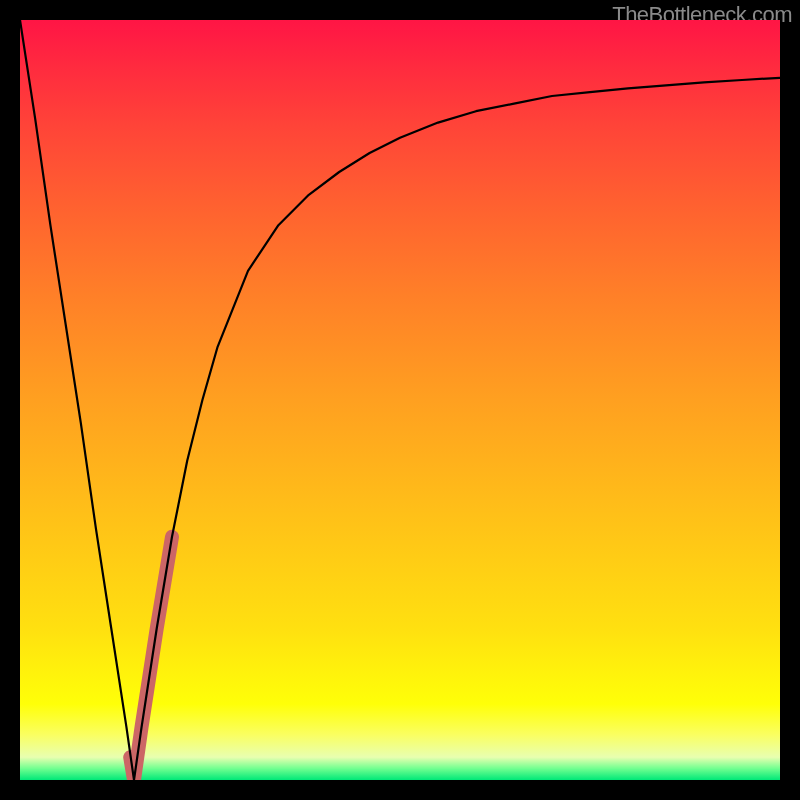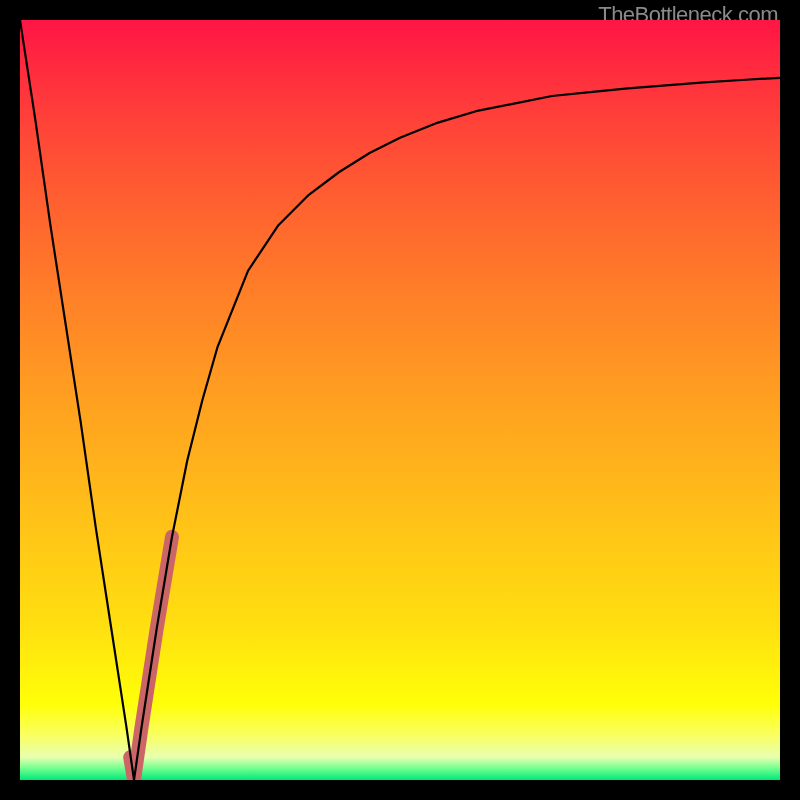--- a/index.html
+++ b/index.html
@@ -35,21 +35,21 @@
       #ffff08 90%,
       #faff60 94%,
       #e8ffb0 97%,
       #70ff90 98.5%,
       #00e878 100%
     );
   }
   .watermark {
     position: absolute;
     top: 2px;
-    right: 22px;
+    right: 8px;
     font-size: 22px;
     font-weight: 500;
     color: #8a8a8a;
     letter-spacing: -0.5px;
   }
   svg.curve {
     position: absolute;
     left: 0;
     top: 0;
     width: 760px;

